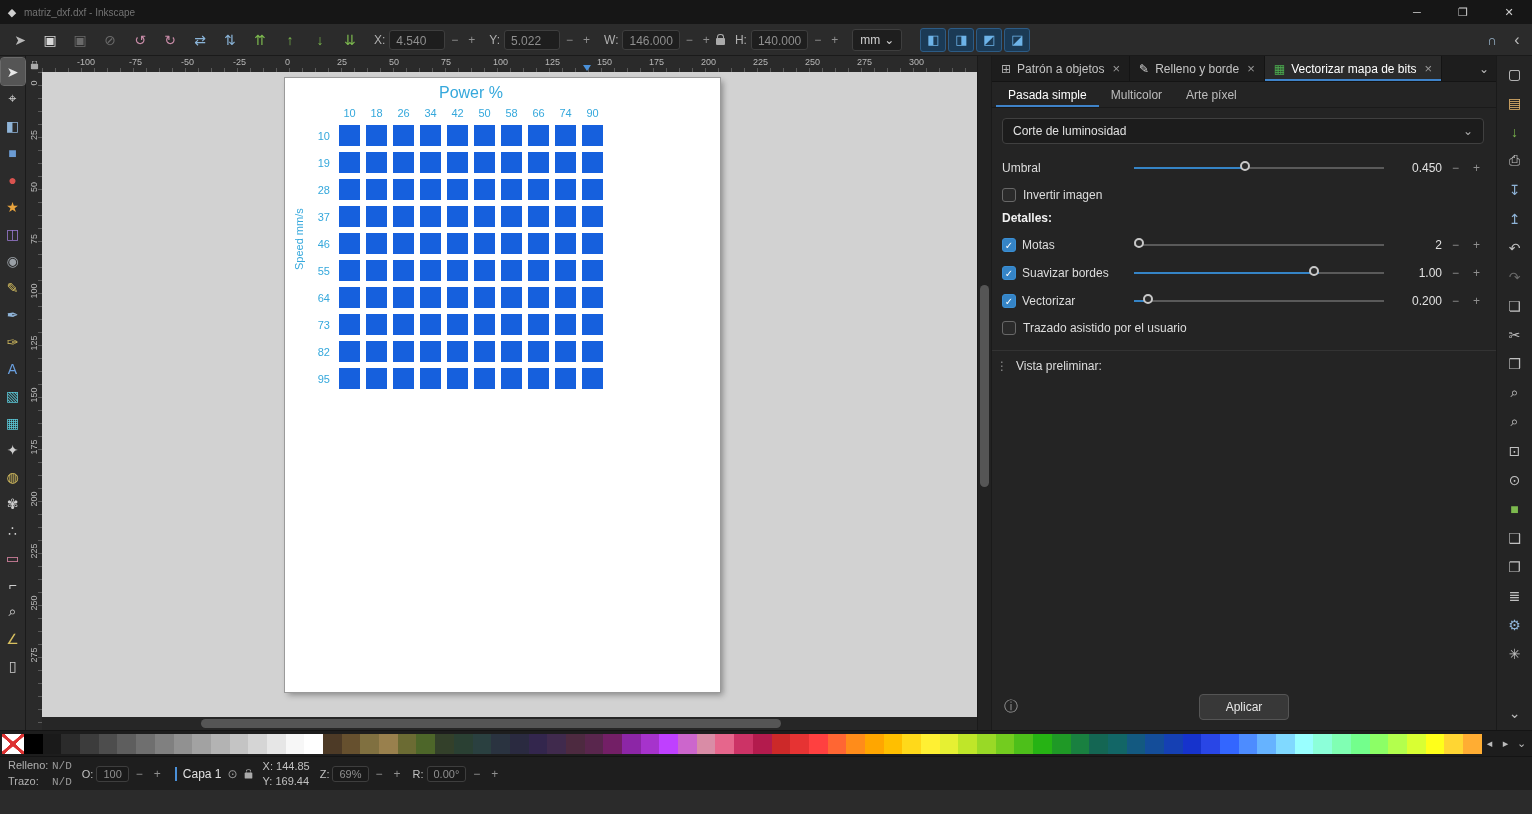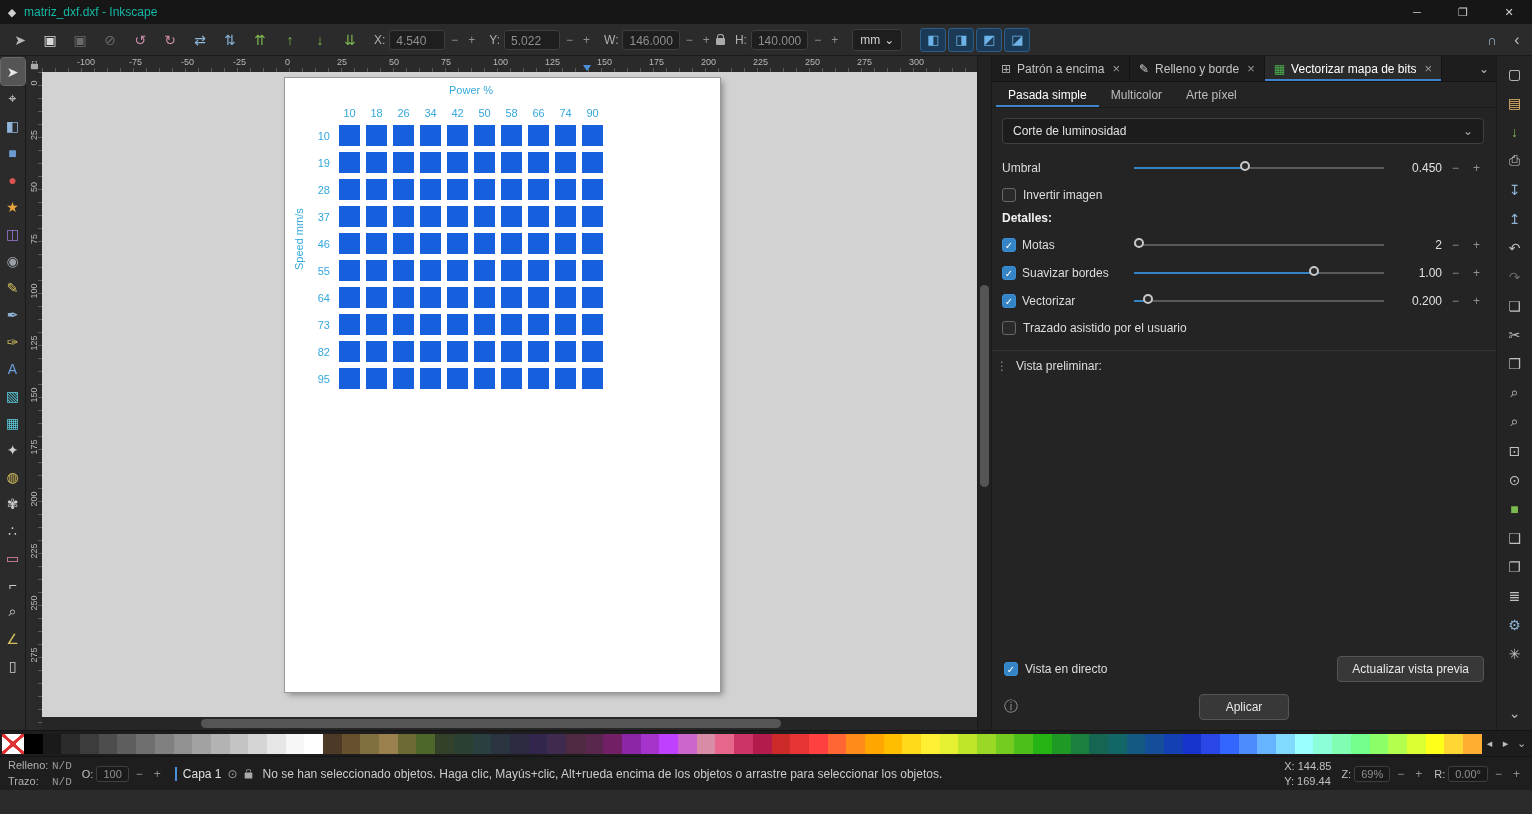--- a/index.html
+++ b/index.html
@@ -3,21 +3,21 @@
 <meta charset="utf-8">
 <style>
   * { box-sizing: border-box; margin: 0; padding: 0; }
   html,body { background:#111; }
   body { font-family: "Liberation Sans", "DejaVu Sans", sans-serif; font-size: 12px; color:#d6d6d6; }
   .window { position:relative; width:1532px; height:814px; background:#2b2b2b; overflow:hidden; user-select:none; }
 
   
   .titlebar { height:24px; background:#161616; display:flex; align-items:center; }
   .titlebar .logo { width:24px; text-align:center; color:#cfcfcf; font-size:11px; }
-  .titlebar .title { color:#14b8a6; font-size:12px; }
+  .titlebar .title { color:#737373; font-size:10px; }
   .titlebar .win-btns { margin-left:auto; display:flex; height:100%; }
   .win-btn { width:46px; display:flex; align-items:center; justify-content:center; color:#cfcfcf; font-size:11px; }
 
   
   .menubar { height:24px; background:#1f1f1f; display:flex; align-items:center; padding-left:4px; border-bottom:1px solid #161616; }
   .menu-item { padding:0 9px; line-height:23px; color:#d8d8d8; cursor:default; }
 
   
   .cmdbar { height:32px; background:#2b2b2b; border-bottom:1px solid #1a1a1a; display:flex; align-items:center; padding:0 6px; gap:2px; }
   .tb-icon { width:28px; height:24px; display:flex; align-items:center; justify-content:center; font-size:14px; border-radius:3px; }
@@ -44,21 +44,21 @@
     background-image: repeating-linear-gradient(to right, #5a5a5a 0 1px, transparent 1px 13px);
     background-size:100% 4px; background-position:left bottom; background-repeat:repeat-x; }
   .v-ruler { position:absolute; left:0; top:16px; bottom:0; width:16px; background:#2a2a2a; z-index:3;
     background-image: repeating-linear-gradient(to bottom, #5a5a5a 0 1px, transparent 1px 13px);
     background-size:4px 100%; background-position:right top; background-repeat:repeat-y; }
   .rnum { position:absolute; top:1px; font-size:9px; color:#b8b8b8; }
   .rnum.v { left:0; width:16px; text-align:center; height:10px; transform:rotate(-90deg); }
   .hmarker { position:absolute; left:541px; top:9px; width:0; height:0; border-left:4px solid transparent; border-right:4px solid transparent; border-top:6px solid #4a90d9; }
 
   .page { position:absolute; left:259px; top:22px; width:435px; height:614px; background:#ffffff; box-shadow:0 0 0 1px #9a9a9a, 3px 3px 6px rgba(0,0,0,0.35); }
-  .chart-title { position:absolute; left:54px; top:6px; width:264px; text-align:center; font-size:11px; }
+  .chart-title { position:absolute; left:54px; top:6px; width:264px; text-align:center; font-size:16px; }
   .speed-label { position:absolute; left:8px; top:192px; transform:rotate(-90deg); transform-origin:0 0; font-size:11px; white-space:nowrap; }
   .matrix { position:absolute; left:24px; top:20px; display:grid; grid-template-columns:24px repeat(10,21px); grid-auto-rows:21px; gap:6px; font-size:11px; }
   .matrix .col-head { display:flex; align-items:flex-end; justify-content:center; }
   .matrix .row-head { display:flex; align-items:center; justify-content:flex-end; padding-right:3px; }
   .matrix .cell { width:21px; height:21px; }
 
   .h-scrollbar { position:absolute; left:16px; right:0; bottom:0; height:13px; background:#262626; z-index:3; }
   .h-thumb { position:absolute; left:17%; width:62%; top:2px; bottom:2px; background:#555; border-radius:5px; }
   .v-scroll { width:14px; background:#222; border-left:1px solid #1a1a1a; position:relative; }
   .v-thumb { position:absolute; left:2px; right:2px; top:34%; height:30%; background:#555; border-radius:5px; }
@@ -494,21 +494,21 @@
 
     <div class="v-scroll">
         <div class="v-thumb"></div>
       </div>
 
     <aside class="dock">
       <div class="dock-tabs">
 
           <div class="dock-tab">
             <span class="tab-icon" style="color: rgb(176, 176, 176);">⊞</span>
-            <span class="tab-label">Patrón a encima</span>
+            <span class="tab-label">Patrón a objetos</span>
             <span class="tab-close">×</span>
           </div>
 
           <div class="dock-tab">
             <span class="tab-icon" style="color: rgb(216, 216, 216);">✎</span>
             <span class="tab-label">Relleno y borde</span>
             <span class="tab-close">×</span>
           </div>
 
           <div class="dock-tab active">
@@ -599,25 +599,20 @@
           <span class="cb-label">Trazado asistido por el usuario</span>
         </div>
       </div>
 
       <div class="preview-head">
         <span class="drag-handle">⋮</span>
         <span>Vista preliminar:</span>
       </div>
       <div class="preview-area"></div>
 
-      <div class="live-row">
-        <span class="cb checked"></span>
-        <span class="cb-label">Vista en directo</span>
-        <button class="btn update">Actualizar vista previa</button>
-      </div>
 
       <div class="apply-row">
         <span class="info">ⓘ</span>
         <button class="btn apply">Aplicar</button>
         <span></span>
       </div>
     </aside>
 
     <div class="commands">
 
@@ -841,21 +836,20 @@
       <span class="mini-input">100</span>
       <span class="spin">−</span>
       <span class="spin">+</span>
     </div>
     <div class="layer-block">
       <span class="caret-bar"></span>
       <span class="layer-name">Capa 1</span>
       <span class="mini-icon">⊙</span>
       <span class="lock" style="transform:scale(0.85)"></span>
     </div>
-    <div class="status-message">No se han seleccionado objetos. Haga clic, Mayús+clic, Alt+rueda encima de los objetos o arrastre para seleccionar los objetos.</div>
     <div class="xy-block">
       <div><span>X:</span> <span>144.85</span></div>
       <div><span>Y:</span> <span>169.44</span></div>
     </div>
     <div class="zr-block">
       <span class="zr-group">
         <span>Z:</span>
         <span class="mini-input">69%</span>
         <span class="spin">−</span>
         <span class="spin">+</span>

